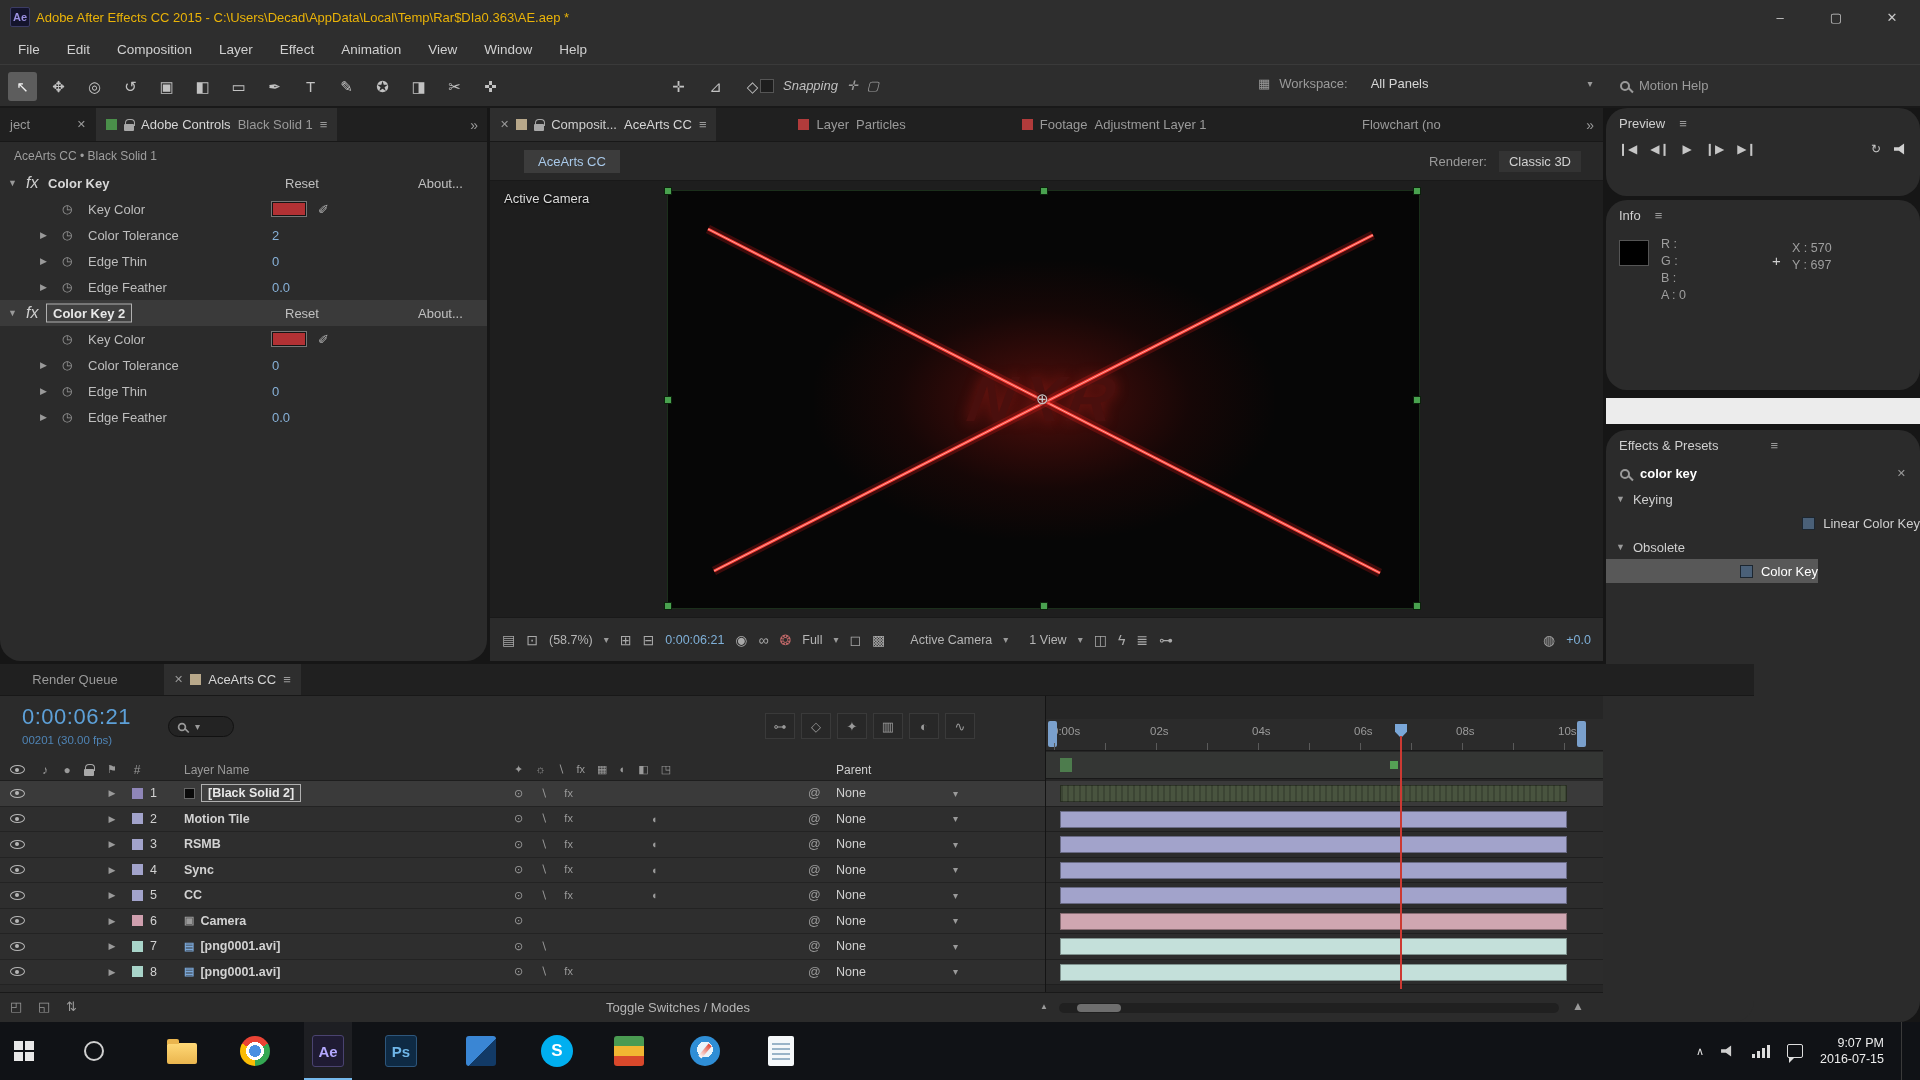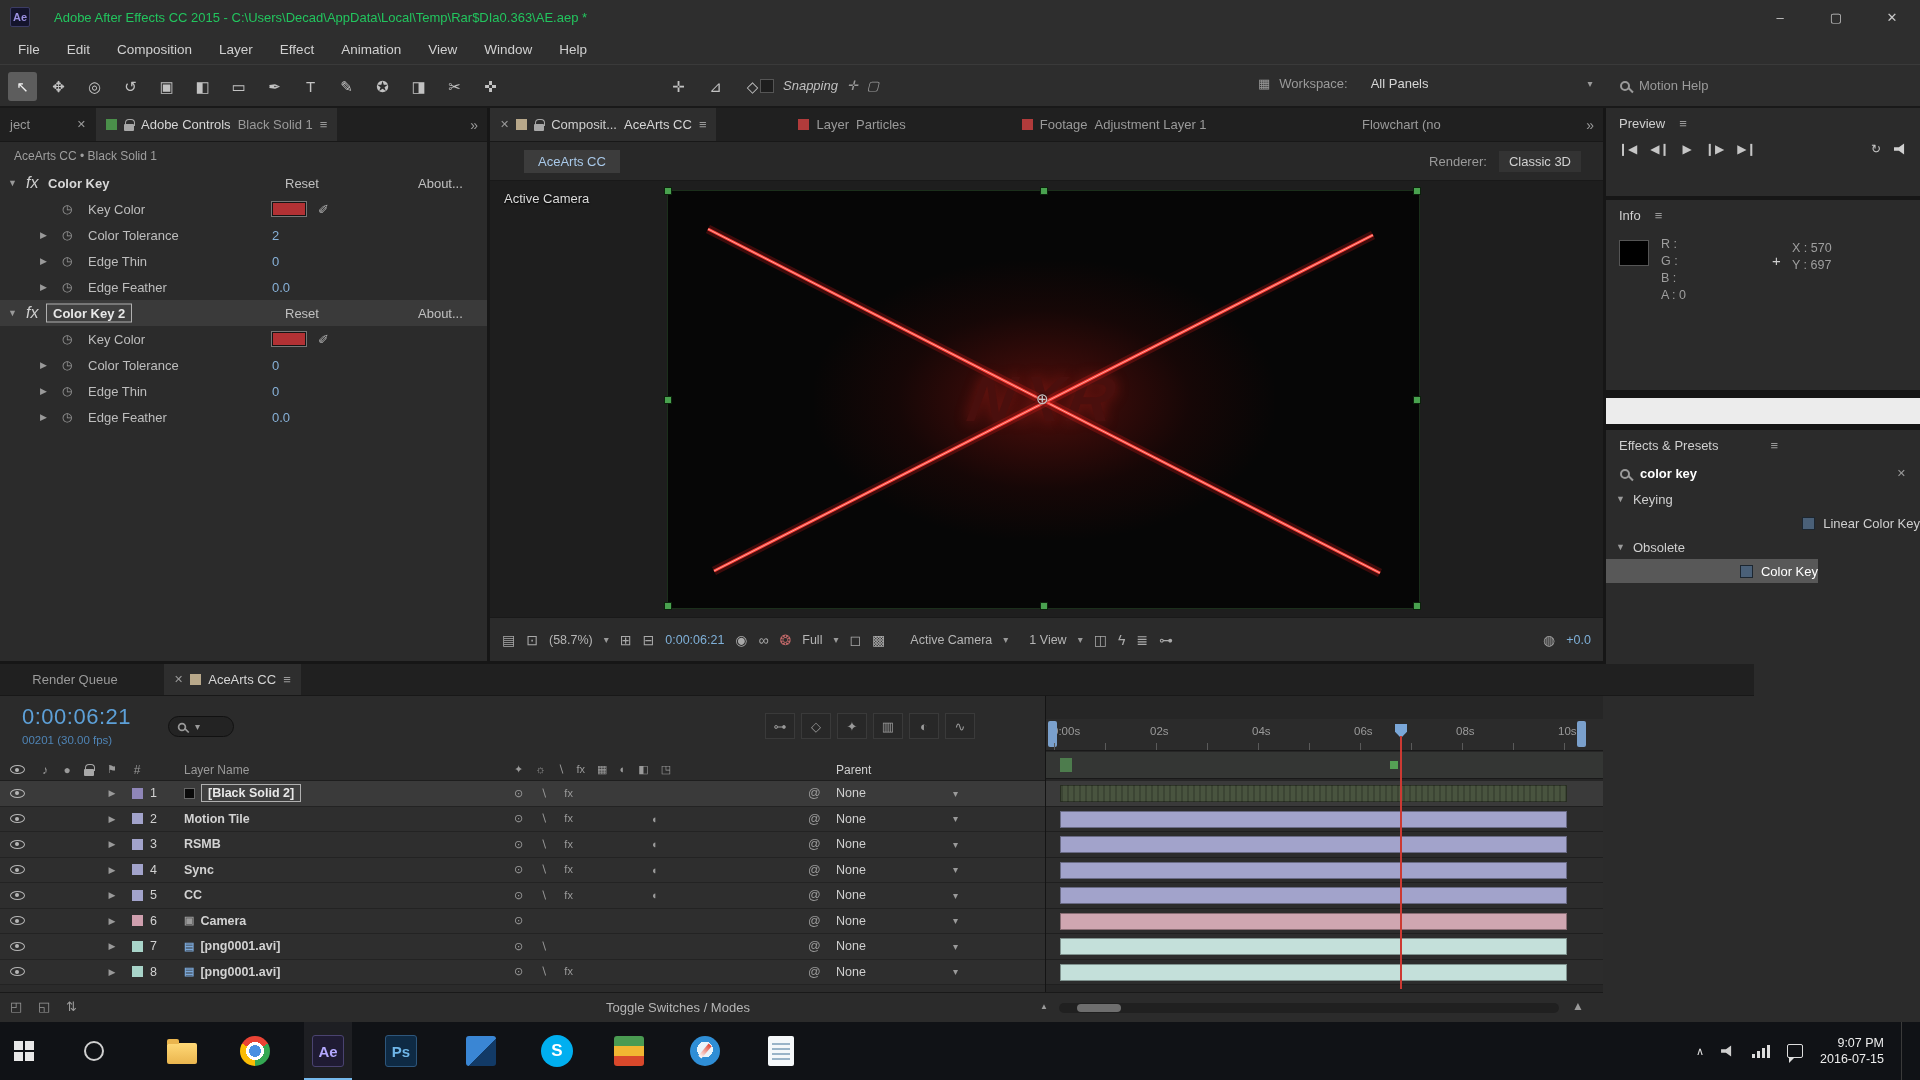--- a/index.html
+++ b/index.html
@@ -5,40 +5,40 @@
 *{box-sizing:border-box;margin:0;padding:0;}
 html,body{background:#000;}
 .root{position:relative;width:1920px;height:1080px;background:#161616;overflow:hidden;
   font-family:"Liberation Sans",sans-serif;font-size:13px;color:#bdbdbd;user-select:none;}
 .abs{position:absolute;}
 i,em{font-style:normal;}
 
 
 .titlebar{position:absolute;left:0;top:0;width:1920px;height:34px;background:#2e2e2e;display:flex;align-items:center;padding-left:10px;}
 .ae-badge{width:20px;height:20px;background:#14142c;color:#9a8fe0;font-size:11px;font-weight:bold;display:flex;align-items:center;justify-content:center;border:1px solid #3c3c64;border-radius:2px;}
-.title-text{margin-left:24px;color:#22c55e;}
+.title-text{margin-left:6px;color:#eab308;}
 .win-controls{margin-left:auto;display:flex;}
 .win-btn{width:56px;height:34px;display:flex;align-items:center;justify-content:center;color:#c8c8c8;font-size:13px;}
 
 
 .menubar{position:absolute;left:0;top:34px;width:1920px;height:30px;background:#2e2e2e;display:flex;align-items:center;gap:27px;padding-left:18px;}
 .menu-item{color:#d0d0d0;font-size:13.5px;}
 .toolbar{position:absolute;left:0;top:64px;width:1920px;height:44px;background:#2d2d2d;border-top:1px solid #3a3a3a;border-bottom:2px solid #191919;}
 .tools{position:absolute;left:8px;top:7px;display:flex;gap:7px;}
 .tool{width:29px;height:29px;display:flex;align-items:center;justify-content:center;color:#c2c2c2;font-size:15px;border-radius:3px;}
 .tool.active{background:#5d5d5d;color:#f2f2f2;}
 .axis-cluster{position:absolute;left:664px;top:7px;display:flex;gap:8px;}
 .snap-cluster{position:absolute;left:760px;top:13px;display:flex;align-items:center;gap:9px;color:#c0c0c0;font-style:italic;}
 .checkbox{width:14px;height:14px;background:#1e1e1e;border:1px solid #555;}
 .ws-cluster{position:absolute;left:1258px;top:11px;display:flex;align-items:center;gap:9px;}
 .search-cluster{position:absolute;left:1620px;top:13px;display:flex;align-items:center;gap:9px;color:#9a9a9a;}
 .dim{color:#9a9a9a;}
 
 
-.panel{position:absolute;background:#2b2b2b;}
+.panel{position:absolute;background:#2b2b2b;border-radius:21px;}
 .tabbar{height:34px;background:#202020;display:flex;align-items:stretch;border-bottom:1px solid #181818;}
 .tab{display:flex;align-items:center;gap:7px;padding:0 10px;color:#9a9a9a;font-size:13px;white-space:nowrap;}
 .tab.active{background:#2e2e2e;color:#cfcfcf;}
 .tab .t-name{color:#d6d6d6;}
 .chip{width:11px;height:11px;display:inline-block;flex:0 0 auto;}
 .overflow{margin-left:auto;align-self:center;color:#9a9a9a;padding-right:9px;font-size:14px;}
 .hamb{color:#9a9a9a;}
 .xicon{color:#9a9a9a;font-size:11px;}
 
 

